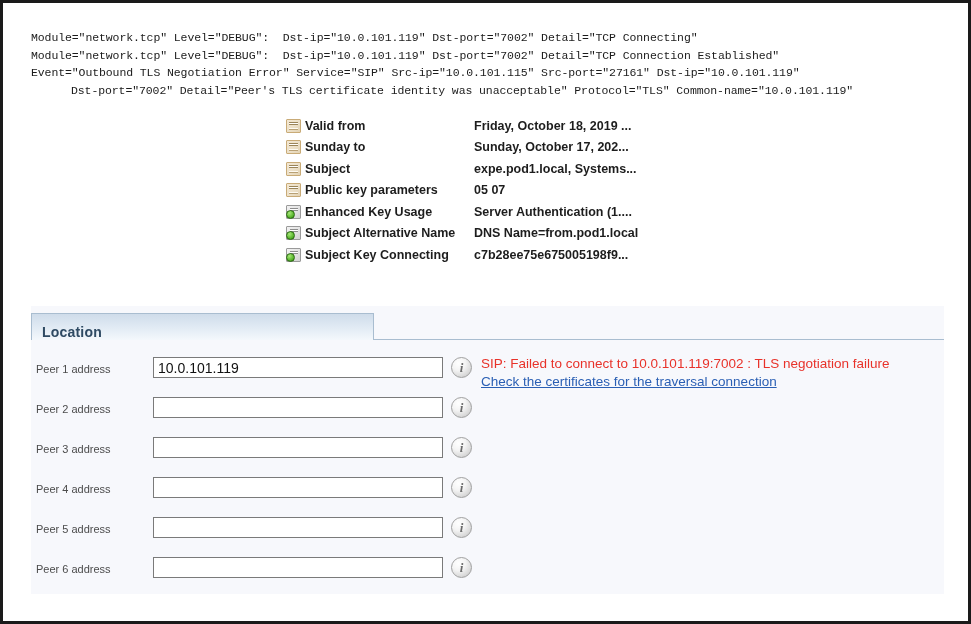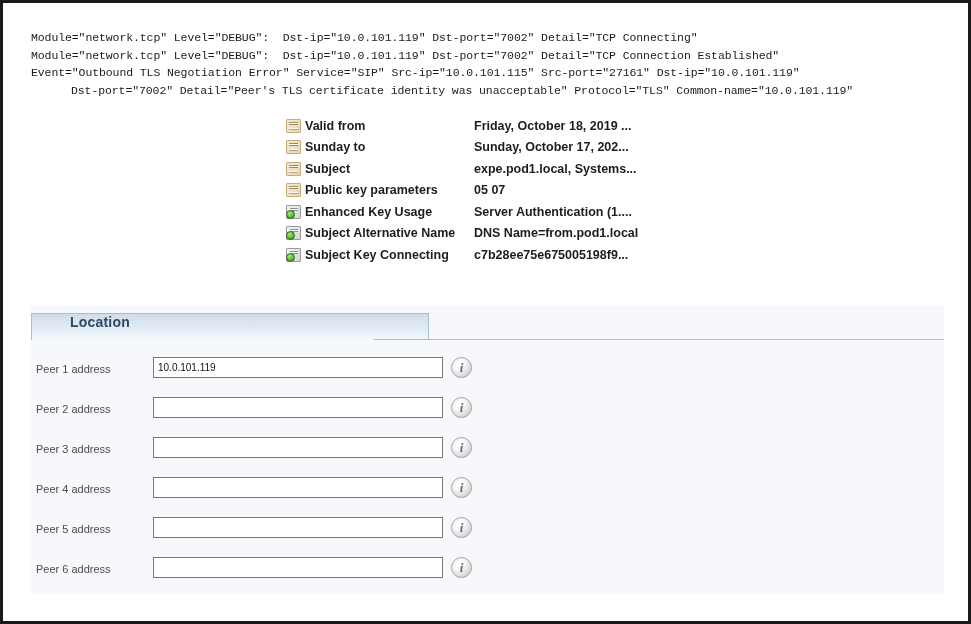--- a/index.html
+++ b/index.html
@@ -147,29 +147,28 @@
     background: #f7f8fc;
     background-image:
       radial-gradient(circle at 1px 1px, rgba(208,212,232,0.55) 0.6px, transparent 0.7px);
     background-size: 3px 3px;
   }
 
   .section-tab {
     position: absolute;
     left: 0px;
     top: 7px;
-    width: 398px;
+    width: 343px;
     height: 27px;
     box-sizing: border-box;
     background: linear-gradient(to bottom, #cfdcea 0%, #dbe6f1 35%, #eaf1f8 75%, #f4f8fc 100%);
     border: 1px solid #a9bdd0;
     border-bottom: none;
     display: flex;
-    align-items: flex-start;
-    padding-left: 28px;
+    align-items: flex-end;
   }
   .section-tab-label {
     font-size: 14px;
     font-weight: bold;
     color: #2e4a63;
     padding-left: 10px;
     letter-spacing: 0.2px;
   }
   .section-rule {
     position: absolute;
@@ -202,21 +201,21 @@
   .field-input {
     position: absolute;
     left: 122px;
     top: 3px;
     width: 290px;
     height: 21px;
     box-sizing: border-box;
     background: #ffffff;
     border: 1px solid #7a7a7a;
     font-family: "Liberation Sans", sans-serif;
-    font-size: 10px;
+    font-size: 14px;
     color: #111111;
     padding: 0 4px;
     outline: none;
   }
   .info-icon {
     position: absolute;
     left: 420px;
     top: 3px;
     width: 21px;
     height: 21px;
@@ -324,20 +323,24 @@
       <span class="section-tab-label">Location</span>
     </div>
     <div class="section-rule"></div>
 
     <div class="form">
 
       <div class="form-row">
         <span class="field-label">Peer 1 address</span>
         <input class="field-input" type="text" value="10.0.101.119" style="">
         <span class="info-icon">i</span>
+        <div class="error-block">
+          <div class="error-text">SIP: Failed to connect to 10.0.101.119:7002 : TLS negotiation failure</div>
+          <a class="error-link" href="#">Check the certificates for the traversal connection</a>
+        </div>
       </div>
 
       <div class="form-row">
         <span class="field-label">Peer 2 address</span>
         <input class="field-input" type="text" value="" style="">
         <span class="info-icon">i</span>
       </div>
 
       <div class="form-row">
         <span class="field-label">Peer 3 address</span>

